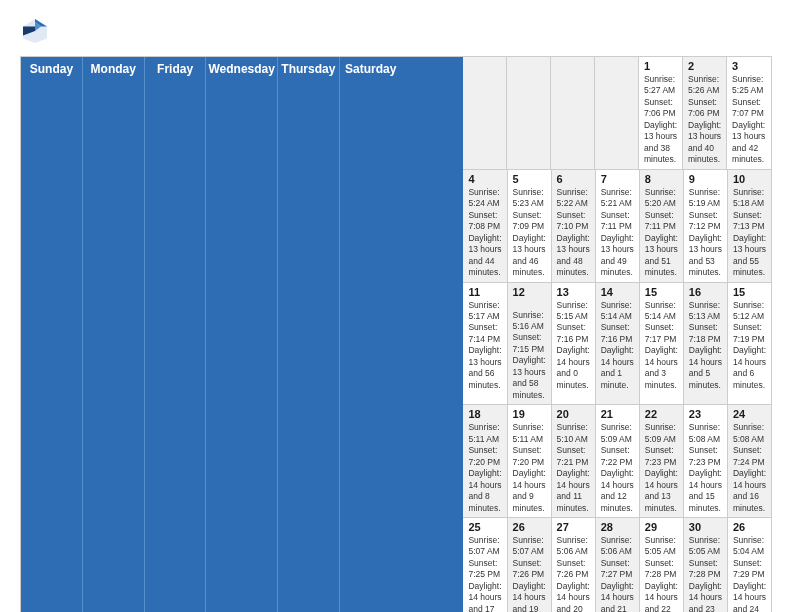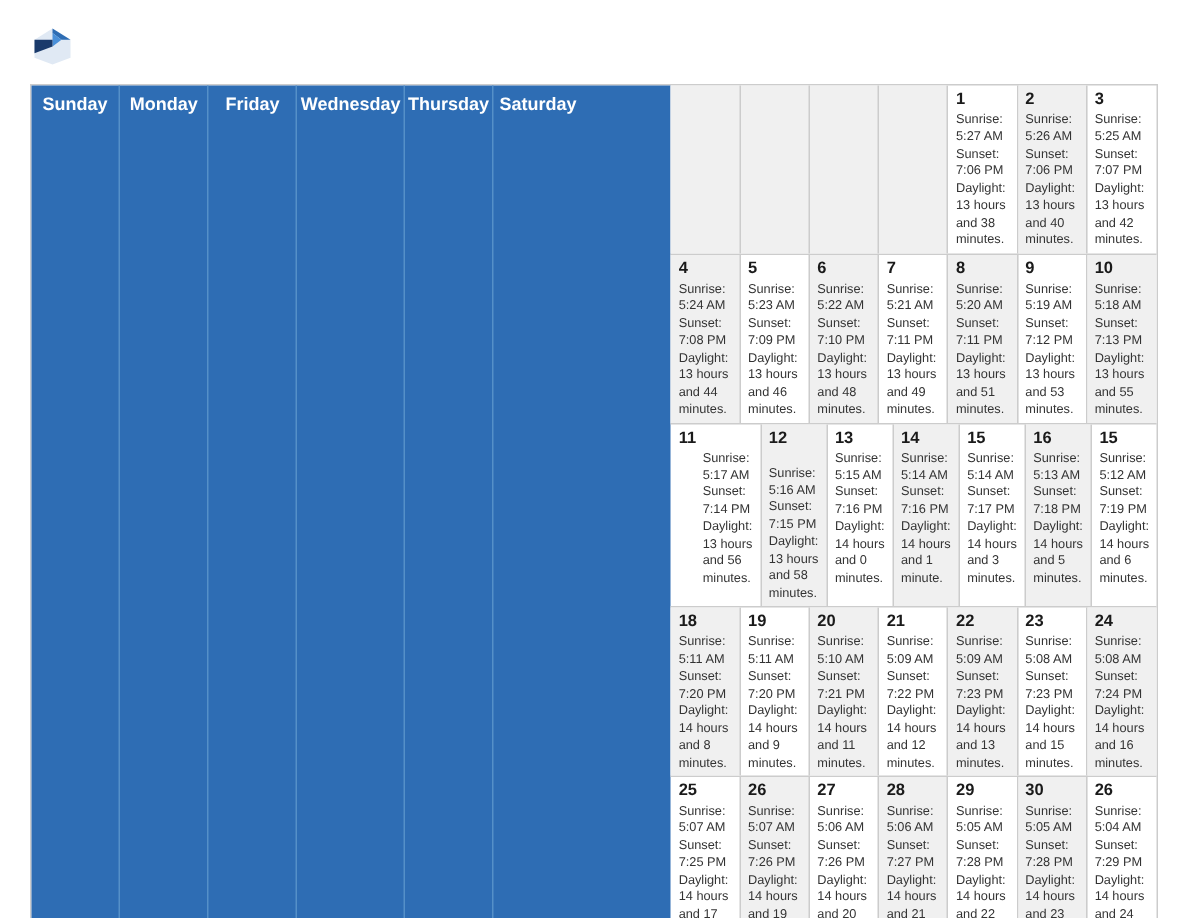--- a/index.html
+++ b/index.html
@@ -212,21 +212,21 @@
             <div class="day-num">10</div>
             <div class="cell-info" style="white-space: pre-line;">Sunrise: 5:18 AM
 Sunset: 7:13 PM
 Daylight: 13 hours
 and 55 minutes.</div>
           </div>
         </div>
         <div class="cal-row">
           <div class="cal-cell">
             <div class="day-num">11</div>
-            <div class="cell-info" style="white-space: pre-line; margin-left: 16px;">Sunrise: 5:17 AM
+            <div class="cell-info" style="white-space: pre-line;">Sunrise: 5:17 AM
 Sunset: 7:14 PM
 Daylight: 13 hours
 and 56 minutes.</div>
           </div>
           <div class="cal-cell shaded">
             <div class="day-num">12</div>
             <div class="cell-info" style="white-space: pre-line; margin-top: 12px;">Sunrise: 5:16 AM
 Sunset: 7:15 PM
 Daylight: 13 hours
 and 58 minutes.</div>

